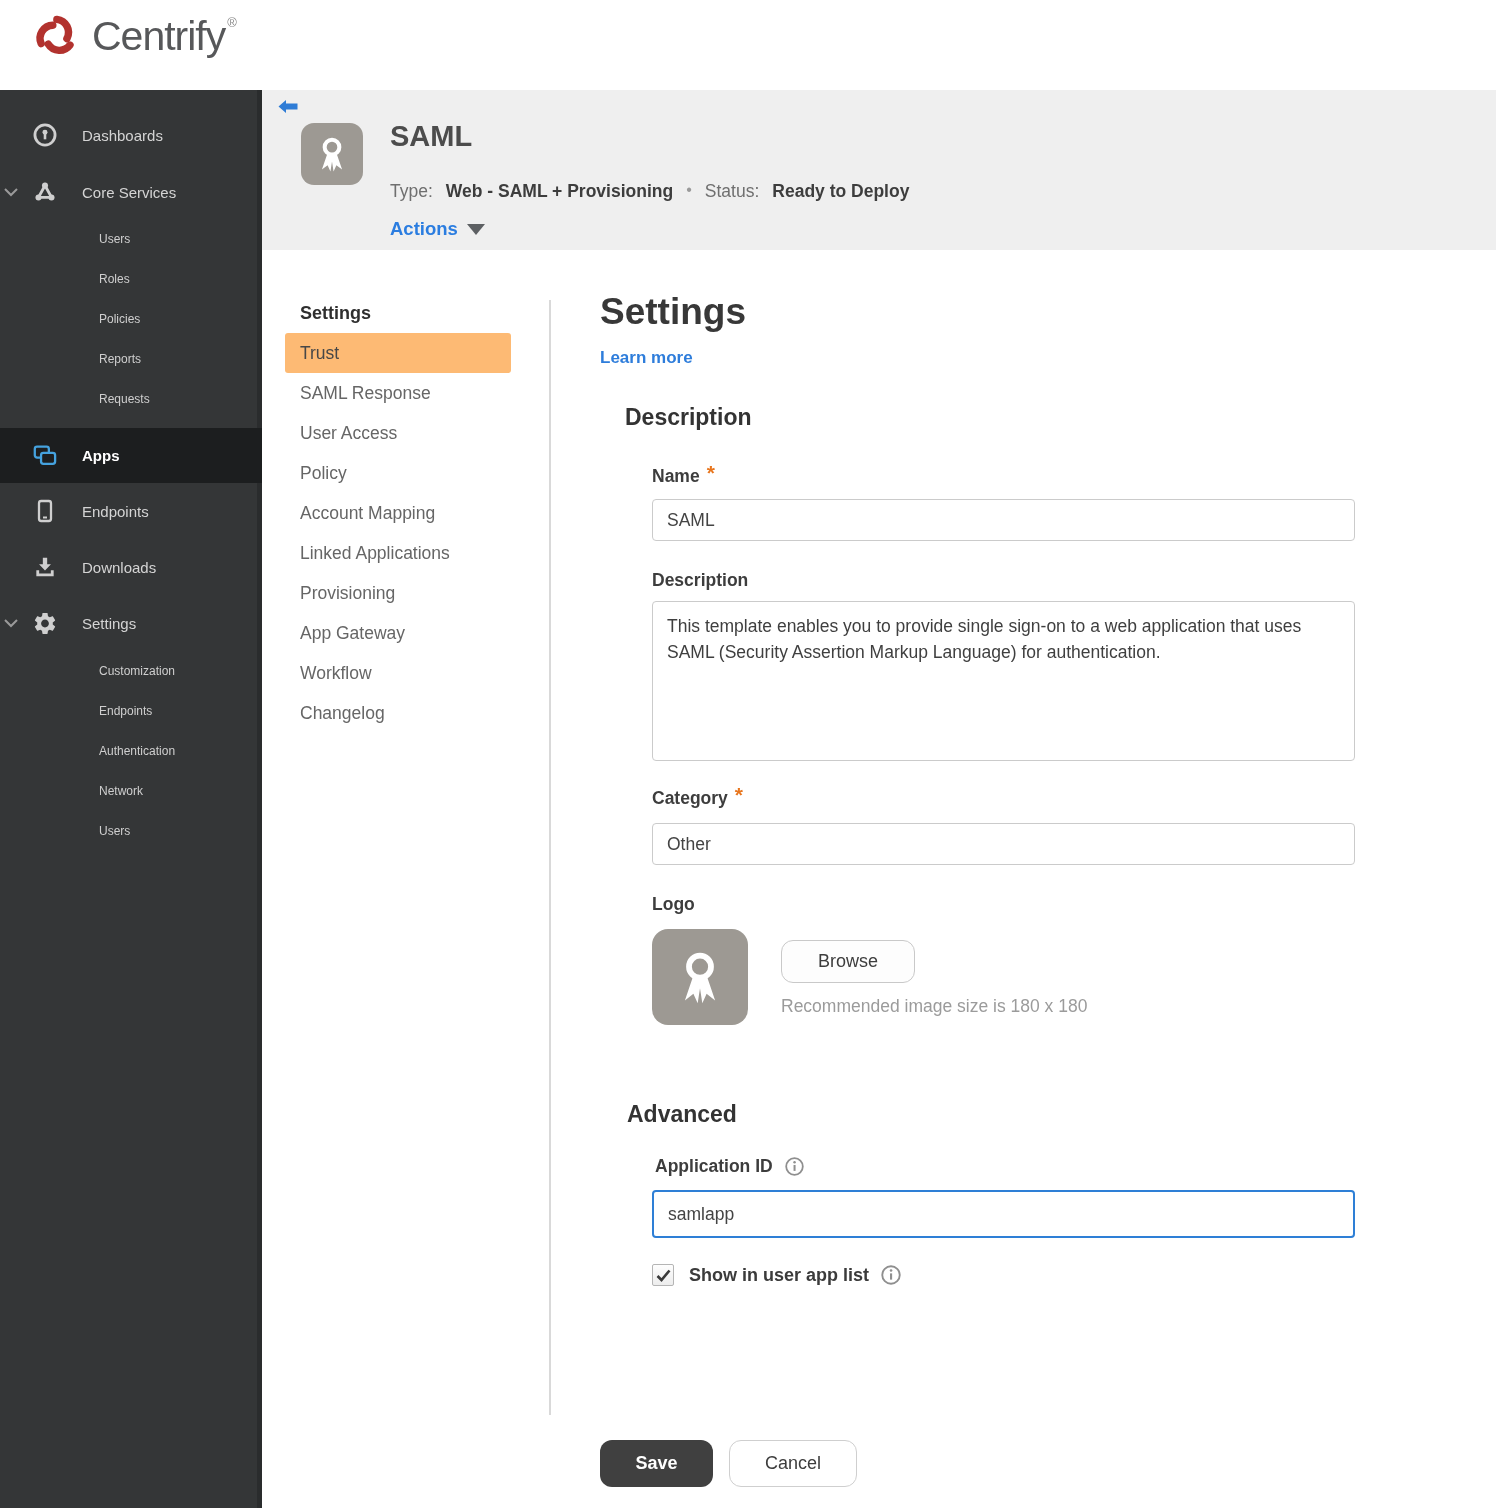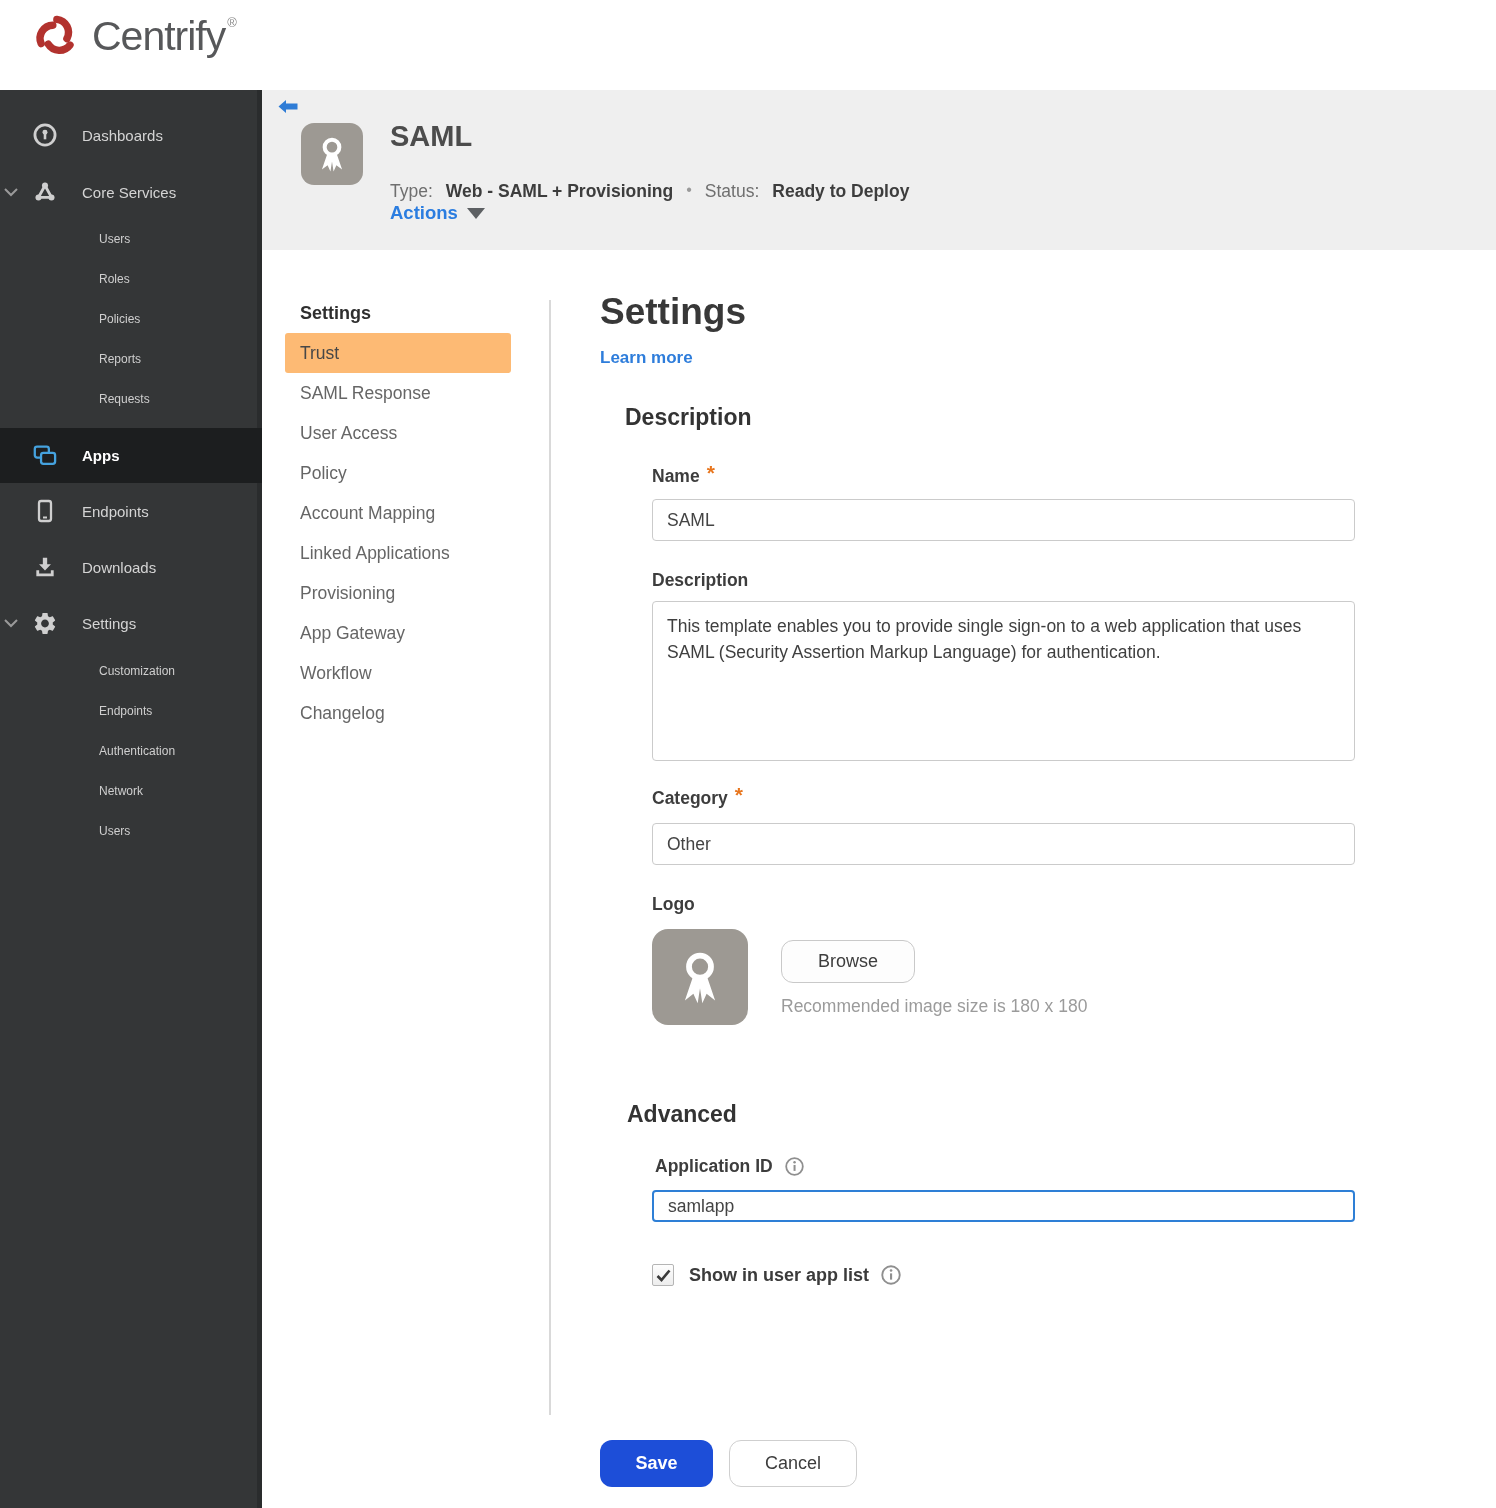--- a/index.html
+++ b/index.html
@@ -27,21 +27,21 @@
   .appheader { position:absolute; left:262px; top:90px; width:1234px; height:160px; background:#efefef; }
   .back-btn { position:absolute; left:16px; top:9px; cursor:pointer; }
   .app-tile { position:absolute; left:39px; top:33px; width:62px; height:62px; background:#9d9993; border-radius:13px; }
   .app-tile svg, .logo-tile svg { position:absolute; inset:0; margin:auto; }
   .hmeta { position:absolute; left:128px; top:30px; }
   .htitle { font-size:29px; font-weight:700; color:#4c4c4c; }
   .hline { margin-top:28px; font-size:17.5px; color:#6f6f6f; display:flex; align-items:flex-start; gap:13px; white-space:nowrap; }
   .hline b { color:#3d3d3d; font-weight:700; }
   .hline .dot { color:#9a9a9a; font-size:16px; }
   .hstatus { color:#a3231d; font-weight:700; }
-  .actions { display:flex; align-items:center; gap:9px; cursor:pointer; }
+  .actions { margin-top:16px; display:flex; align-items:center; gap:9px; cursor:pointer; }
   .actions span { color:#2b7de0; font-weight:700; font-size:18.5px; }
   .tri-down { width:0; height:0; border-left:9px solid transparent; border-right:9px solid transparent; border-top:11px solid #5d6063; }
 
   
   .subnav { position:absolute; left:285px; top:293px; width:226px; }
   .subnav-heading { padding-left:15px; font-size:18px; font-weight:700; color:#2f2f2f; height:40px; display:flex; align-items:center; }
   .subnav-item { height:40px; display:flex; align-items:center; padding-left:15px; font-size:17.5px; color:#666; cursor:pointer; border-radius:3px; }
   .subnav-item.active { background:#fdba74; color:#474747; }
   .vdivider { position:absolute; left:549px; top:300px; width:2px; height:1115px; background:#d9d9d9; }
 
@@ -49,32 +49,32 @@
   .main-heading { position:absolute; left:600px; top:291px; font-size:37px; font-weight:700; color:#383838; }
   .learn-more { position:absolute; left:600px; top:348px; font-size:17px; font-weight:700; color:#2e7ddb; cursor:pointer; }
   .section-heading { position:absolute; font-size:23px; font-weight:700; color:#333; }
   .flabel { position:absolute; font-size:17.5px; font-weight:700; color:#3d3d3d; display:flex; align-items:center; }
   .req { color:#e8761e; font-size:21px; margin-left:7px; position:relative; top:-3px; }
   .info-i { margin-left:12px; display:inline-flex; }
   .tinput { position:absolute; left:652px; width:703px; height:42px; border:1px solid #cbcbcb; border-radius:4px;
     padding:0 14px; font-size:17.5px; color:#444; background:#fff; font-family:"Liberation Sans",sans-serif; outline:none; }
   .tarea { position:absolute; left:652px; top:601px; width:703px; height:160px; border:1px solid #cbcbcb; border-radius:4px;
     padding:11px 14px; font-size:17.5px; line-height:26px; color:#3f3f3f; resize:none; font-family:"Liberation Sans",sans-serif; outline:none; }
-  .tinput.focused { border:2px solid #2e7fd6; height:32px; }
+  .tinput.focused { border:2px solid #2e7fd6; height:48px; }
   .logo-tile { position:absolute; left:652px; top:929px; width:96px; height:96px; background:#9d9993; border-radius:16px; }
   .btn { display:flex; align-items:center; justify-content:center; border-radius:12px; font-size:18px; cursor:pointer;
     font-family:"Liberation Sans",sans-serif; }
   .browse-btn { position:absolute; left:781px; top:940px; width:134px; height:43px; background:#fdfdfd; border:1px solid #c9c9c9; color:#3d3d3d; }
   .recommended { position:absolute; left:781px; top:996px; font-size:17.5px; color:#9b9b9b; }
   .check-row { position:absolute; left:652px; top:1264px; display:flex; align-items:center; }
   .checkbox { width:22px; height:22px; border:1px solid #b5b5b5; border-radius:2px;
     background:linear-gradient(#fefefe,#ededed); display:flex; align-items:center; justify-content:center; cursor:pointer; }
   .check-label { margin-left:15px; font-size:18px; font-weight:700; color:#3b3b3b; }
   .footer-btns { position:absolute; left:600px; top:1440px; display:flex; gap:16px; }
-  .save-btn { width:113px; height:47px; background:#1d4ed8; color:#fff; font-weight:700; border:none; }
+  .save-btn { width:113px; height:47px; background:#404040; color:#fff; font-weight:700; border:none; }
   .cancel-btn { width:128px; height:47px; background:#fff; border:1px solid #cfcfcf; color:#3d3d3d; }
 </style>
 </head>
 <body>
 
 <div class="topbar">
   <div class="brand">
     <svg width="56" height="60" viewBox="0 0 64 64">
       <g fill="none" stroke="#b2322e" stroke-width="8.5" stroke-linecap="round">
         <path d="M33 13 A 15 15 0 0 1 44.5 35"></path>

